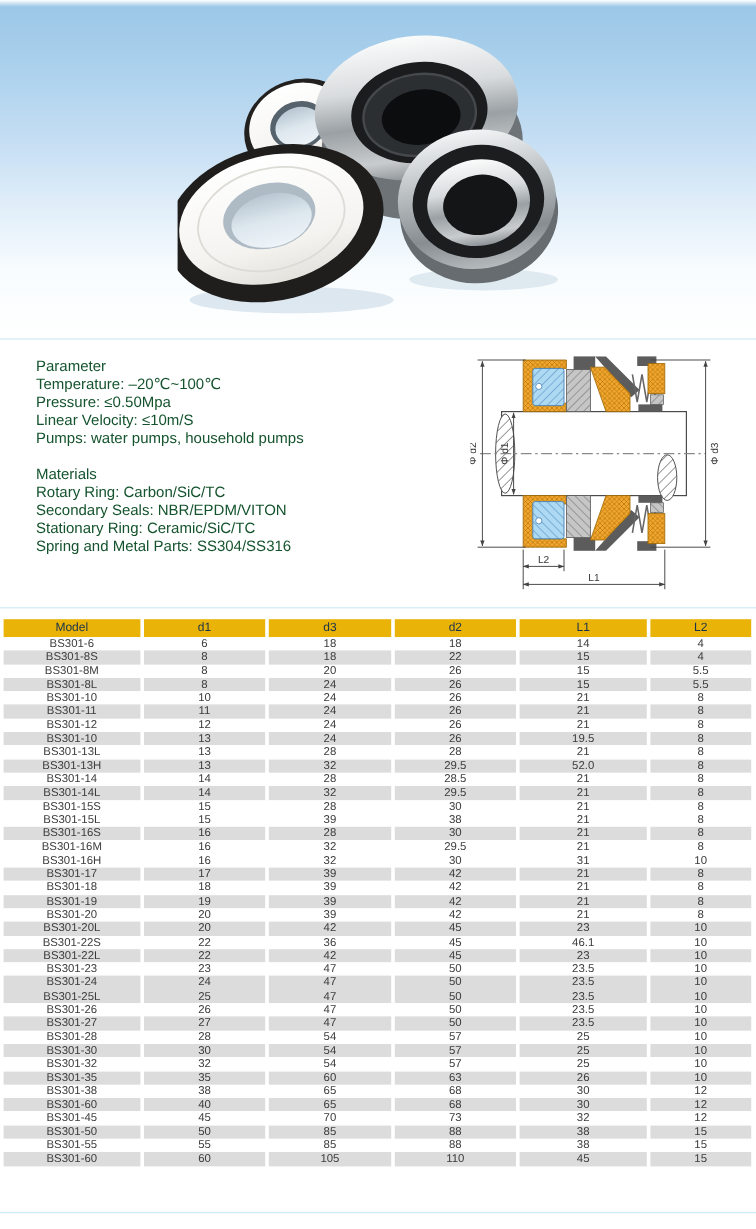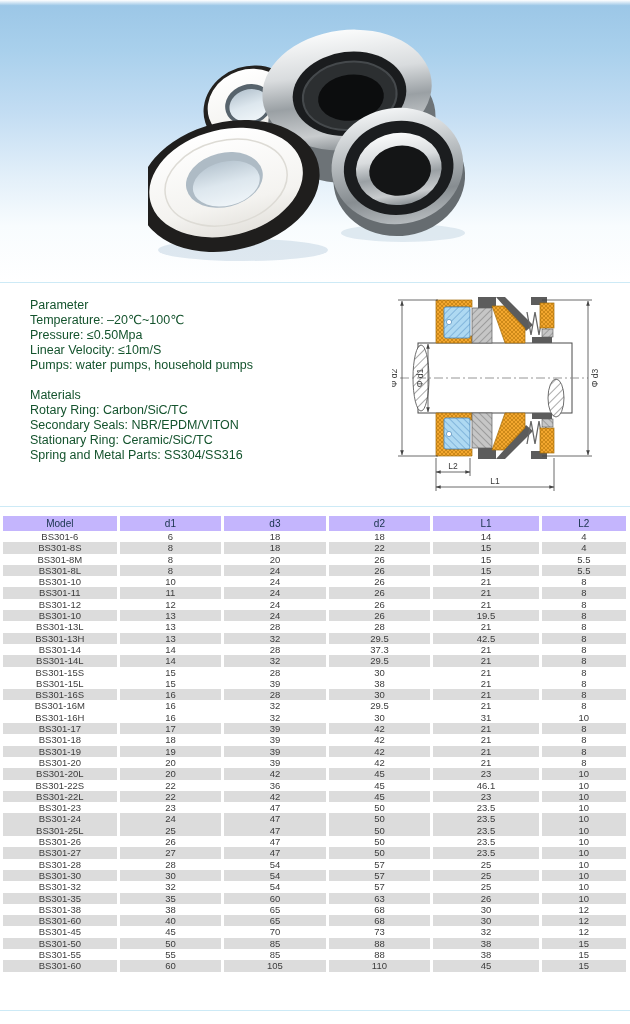--- a/index.html
+++ b/index.html
@@ -26,21 +26,21 @@
   
   .diagram{position:absolute;left:392px;top:288px;}
   .dimtext{font-size:8.5px;fill:#3a3a3a;font-family:"Liberation Sans",sans-serif;}
   
   .tbl-wrap{position:absolute;left:0;top:516px;width:630px;}
   table.spec{
     width:629px;border-collapse:separate;border-spacing:3px 0;table-layout:fixed;
     font-size:9.5px;color:#3c3c3c;
   }
   table.spec th{
-    background:#c4b5fd;color:#18324c;font-weight:normal;font-size:10px;
+    background:#eab308;color:#18324c;font-weight:normal;font-size:10px;
     height:15px;padding:0;text-align:center;
   }
   table.spec td{
     height:11.3px;line-height:11.3px;padding:0;text-align:center;background:#ffffff;
     overflow:hidden;white-space:nowrap;
   }
   table.spec tr.alt td{background:#dcdcdc;}
   col.c-model{width:112px;} col.c-n{width:100px;} col.c-l1{width:104px;} col.c-l2{width:83px;}
 </style>
 </head>
@@ -293,28 +293,28 @@
           <td>28</td>
           <td>28</td>
           <td>21</td>
           <td>8</td>
         </tr>
         <tr class="alt">
           <td>BS301-13H</td>
           <td>13</td>
           <td>32</td>
           <td>29.5</td>
-          <td>42.5</td>
+          <td>52.0</td>
           <td>8</td>
         </tr>
         <tr>
           <td>BS301-14</td>
           <td>14</td>
           <td>28</td>
-          <td>37.3</td>
+          <td>28.5</td>
           <td>21</td>
           <td>8</td>
         </tr>
         <tr class="alt">
           <td>BS301-14L</td>
           <td>14</td>
           <td>32</td>
           <td>29.5</td>
           <td>21</td>
           <td>8</td>

